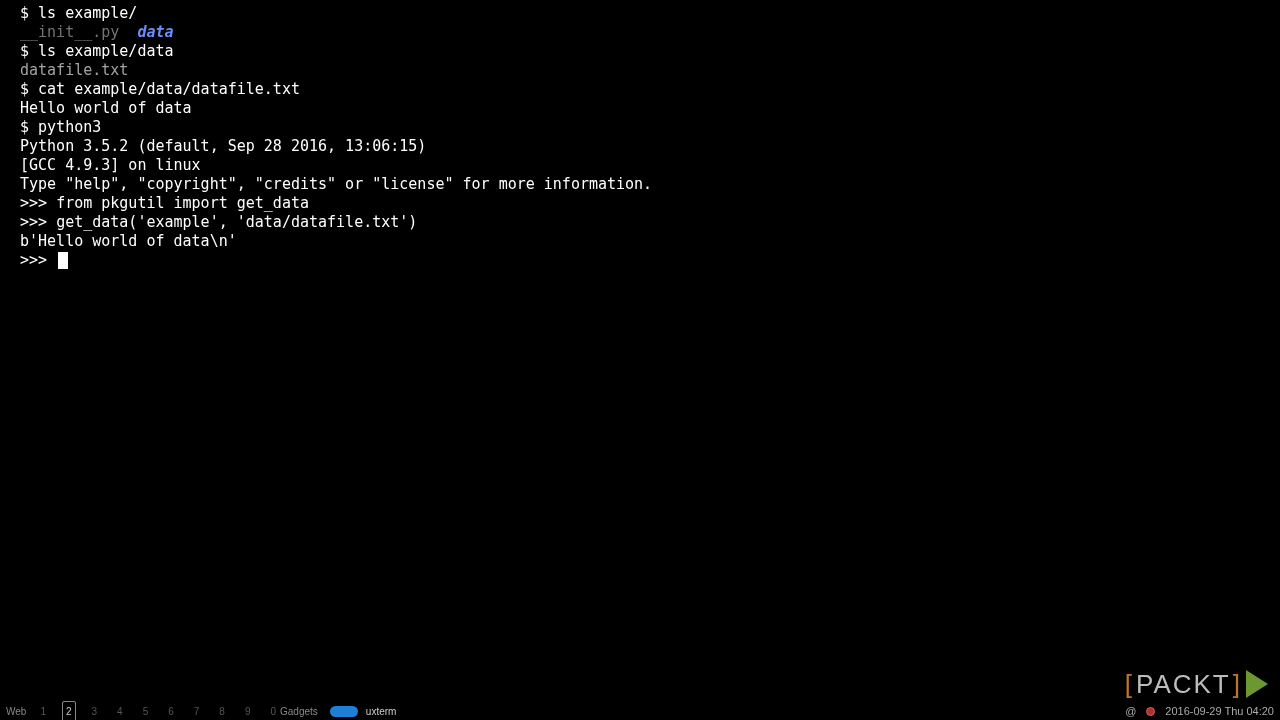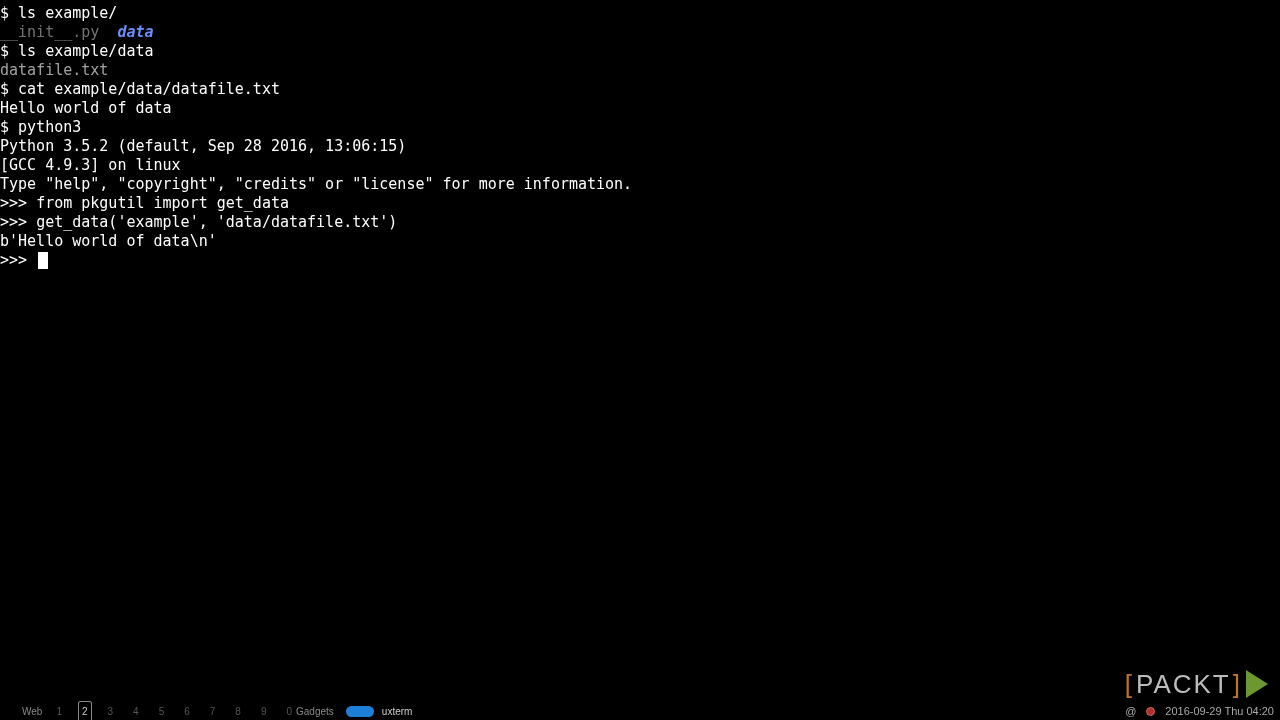--- a/index.html
+++ b/index.html
@@ -12,21 +12,21 @@
       height: 720px;
       background: #000;
       color: #fff;
       font-family: "DejaVu Sans Mono", "Courier New", monospace;
       font-size: 15px;
       line-height: 19px;
       overflow: hidden;
       position: relative;
     }
     .terminal {
-      padding: 4px 0;
+      padding: 4px 20px;
       white-space: pre;
     }
     .line {
       display: block;
     }
     .prompt { color: #fff; }
     .cmd { color: #fff; }
     .file-regular { color: #737373; }
     .file-dir { color: #6b8fff; font-weight: bold; font-style: italic; }
     .file-exec { color: #a3a3a3; }
@@ -36,21 +36,21 @@
       width: 10px;
       height: 17px;
       background: #fff;
       vertical-align: text-bottom;
       margin-left: 2px;
     }
     
     .taskbar {
       position: absolute;
       bottom: 0;
-      left: 16px;
+      left: 0;
       right: 0;
       height: 18px;
       background: #000;
       display: flex;
       align-items: center;
       font-family: sans-serif;
       font-size: 10px;
       color: #888;
       padding: 0 6px;
     }

